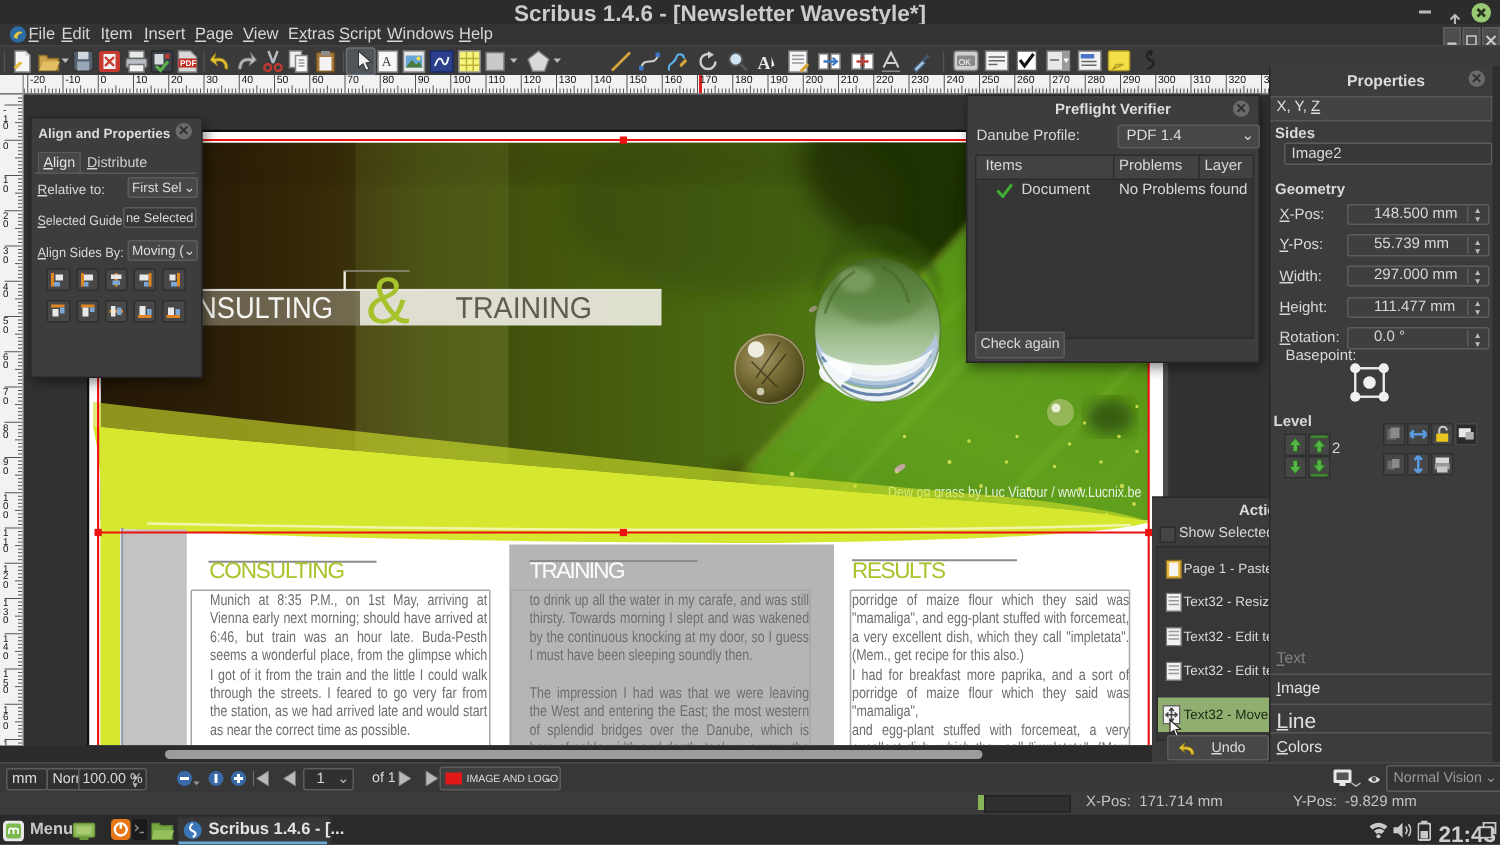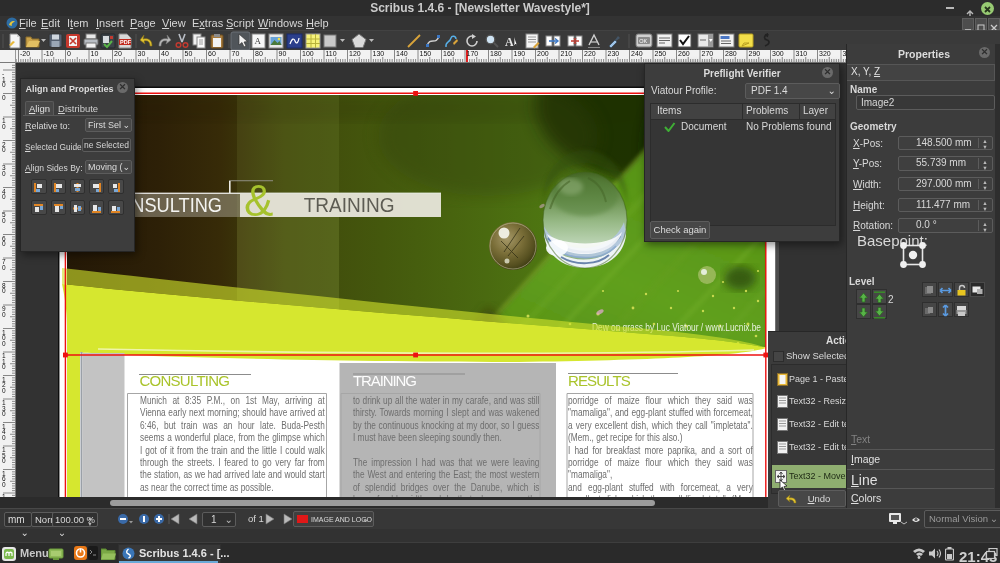--- a/index.html
+++ b/index.html
@@ -1,21 +1,21 @@
 <!DOCTYPE html>
 <html><head><meta charset="utf-8">
 <style>
   html,body{margin:0;padding:0;background:#2e2e2e;}
   #root{position:relative;width:1000px;height:563px;overflow:hidden;
     font-family:"Liberation Sans",sans-serif;background:#323232;}
   .abs{position:absolute;}
   .u{text-decoration:underline;}
   
   #titlebar{left:0;top:0;width:1000px;height:16px;background:#2c2c2c;}
-  #titletext{left:0;top:1px;width:960px;text-align:center;font-size:12px;font-weight:bold;color:#cbcbcb;}
+  #titletext{left:0;top:1px;width:960px;text-align:center;font-size:15px;font-weight:bold;color:#cbcbcb;}
   #menubar{left:0;top:16px;width:1000px;height:14px;background:#333333;}
   .mi{position:absolute;top:1px;font-size:11px;color:#d6d6d6;}
   #toolbar{left:0;top:30px;width:1000px;height:20px;background:#3a3a3a;border-top:1px solid #424242;}
   
   #hruler{left:0;top:50px;width:846px;height:12px;background:#f2f2f2;border-bottom:1px solid #7a7a7a;overflow:hidden;}
   #vruler{z-index:3;left:0;top:63px;width:15px;height:434px;background:#f2f2f2;border-right:1px solid #7a7a7a;overflow:hidden;}
   .rnum{position:absolute;font-size:7px;color:#111;}
   .vnum{position:absolute;left:2px;font-size:6.5px;color:#111;line-height:5.5px;}
   #corner{z-index:3;left:0;top:50px;width:15px;height:12px;background:#f2f2f2;border-right:1px solid #999;border-bottom:1px solid #7a7a7a;}
   
@@ -654,21 +654,21 @@
         </svg></div>
       <div class="abs" style="left:87.1px;top:120.5px;width:13.5px;height:13.5px;background:#484848;border:1px solid #2f2f2f;border-radius:2px"><svg width="13" height="13">
           <rect x="2" y="9" width="9" height="2" fill="#e08524"></rect>
           <rect x="3" y="4" width="4" height="5" fill="#e8e8e8"></rect>
           <rect x="8" y="5" width="3" height="4" fill="#7aa7d4"></rect>
         </svg></div>
   </div>
   <div class="dlg" id="predlg" style="left:644px;top:63px;width:194px;height:177px;">
     <div class="dtitle" style="top:4px">Preflight Verifier</div>
     <div class="closex" style="left:177px;top:3px">✕</div>
-    <span class="lbl" style="left:6px;top:21px">Viatour Profile:</span>
+    <span class="lbl" style="left:6px;top:21px">Danube Profile:</span>
     <div class="btn" style="left:100px;top:19px;width:88px;height:14px;line-height:14px;text-align:left;padding-left:5px">PDF 1.4<span style="float:right;margin-right:3px">⌄</span></div>
     <div class="abs" style="left:5px;top:39px;width:184px;height:121px;border:1px solid #2c2c2c;background:#353535">
       <div class="abs" style="left:0;top:0;width:184px;height:15px;background:#424242;border-bottom:1px solid #2c2c2c;">
         <span class="lbl" style="left:6px;top:1px">Items</span>
         <span class="lbl" style="left:95px;top:1px">Problems</span>
         <span class="lbl" style="left:152px;top:1px">Layer</span>
         <div class="abs" style="left:91px;top:0;width:1px;height:15px;background:#2c2c2c"></div>
         <div class="abs" style="left:148px;top:0;width:1px;height:15px;background:#2c2c2c"></div>
       </div>
       <svg class="abs" style="left:13px;top:18px" width="12" height="10">
@@ -732,21 +732,21 @@
           <path d="M11,9 C11,4 7,3.5 4,4 L5,1 L1,4.5 L5,8 L4,5.8 C7,5.5 9,6.5 9,9 Z" fill="#e3c430" stroke="#8a7417" stroke-width="0.5"></path>
         </svg>
       <span style="margin-left:14px"><span class="u">U</span>ndo</span></div>
   </div>
   <div class="abs" id="propspanel" style="left:846px;top:44px;width:154px;height:464px;background:#3c3c3c;border-left:1px solid #272727;">
     <div class="dtitle" style="top:4px;font-size:10.5px">Properties</div>
     <div class="closex" style="left:132px;top:3px">✕</div>
     <div class="abs" style="left:0;top:20px;width:147px;height:15px;background:#434343;border:1px solid #565656;border-left:none;font-size:10px;color:#e0e0e0;">
       <span style="position:absolute;left:4px;top:1px">X, Y, <span class="u">Z</span></span>
       </div>
-    <span class="lbl" style="left:3px;top:40px;font-weight:bold">Name</span>
+    <span class="lbl" style="left:3px;top:40px;font-weight:bold">Sides</span>
     <div class="fld" style="left:9px;top:51px;width:133px;height:13px;line-height:13px;padding-left:4px">Image2</div>
     <span class="lbl" style="left:3px;top:77px;font-weight:bold">Geometry</span>
     <span class="lbl" style="left:6px;top:93.5px"><span class="u">X</span>-Pos:</span>
       <div class="fld" style="left:51px;top:91.5px;width:93px;height:12.5px;line-height:12.5px;background:#3f3f3f"><span style="margin-left:17px">148.500 mm</span><div class="spinner">
           <div style="margin-top:0.5px">▲</div>
           <div>▼</div>
         </div></div>
     <span class="lbl" style="left:6px;top:114px"><span class="u">Y</span>-Pos:</span>
       <div class="fld" style="left:51px;top:112px;width:93px;height:12.5px;line-height:12.5px;background:#3f3f3f"><span style="margin-left:17px">55.739 mm</span><div class="spinner">
           <div style="margin-top:0.5px">▲</div>
@@ -760,21 +760,21 @@
     <span class="lbl" style="left:6px;top:155.5px"><span class="u">H</span>eight:</span>
       <div class="fld" style="left:51px;top:153.5px;width:93px;height:12.5px;line-height:12.5px;background:#3f3f3f"><span style="margin-left:17px">111.477 mm</span><div class="spinner">
           <div style="margin-top:0.5px">▲</div>
           <div>▼</div>
         </div></div>
     <span class="lbl" style="left:6px;top:176px"><span class="u">R</span>otation:</span>
       <div class="fld" style="left:51px;top:174px;width:93px;height:12.5px;line-height:12.5px;background:#3f3f3f"><span style="margin-left:17px">0.0 °</span><div class="spinner">
           <div style="margin-top:0.5px">▲</div>
           <div>▼</div>
         </div></div>
-    <span class="lbl" style="left:10px;top:188px;font-size:15px">Basepoint:</span>
+    <span class="lbl" style="left:10px;top:188px;font-size:10px">Basepoint:</span>
     <svg class="abs" style="left:52px;top:197px" width="28" height="28">
       <rect x="4.5" y="4.5" width="19" height="19" fill="none" stroke="#e8e8e8" stroke-width="1.6"></rect>
       <g fill="#f0f0f0">
           <circle cx="4.5" cy="4.5" r="3.4"></circle>
           <circle cx="23.5" cy="4.5" r="3.4"></circle>
           <circle cx="4.5" cy="23.5" r="3.4"></circle>
           <circle cx="23.5" cy="23.5" r="3.4"></circle>
           <circle cx="14" cy="14" r="4.2"></circle>
         </g>
     </svg>
@@ -872,20 +872,26 @@
       <rect x="1" y="1" width="12" height="9" rx="1" fill="#e8e8e8"></rect>
           <rect x="3" y="3" width="8" height="5" fill="#555"></rect>
           <rect x="5" y="10" width="4" height="2" fill="#e8e8e8"></rect>
           <path d="M13,10 l3,2 3,-2" stroke="#bbb" fill="none"></path>
       <path d="M24,8 q4,-5 8,0 q-4,4 -8,0 z" fill="#e8e8e8"></path>
           <circle cx="28" cy="7.5" r="1.6" fill="#555"></circle>
         </svg>
     <div class="btn" style="left:924px;top:1px;width:72px;height:16px;line-height:16px;background:#343434;text-align:left;padding-left:4px;color:#9a9a9a;font-size:9.5px">Normal Vision<span style="float:right;margin-right:3px">⌄</span></div>
   </path>
     </div>
+  <div class="abs" id="posbar">
+    <div class="abs" style="left:652px;top:2px;width:4px;height:10px;background:#8ab45a"></div>
+    <div class="abs" style="left:656px;top:2px;width:56px;height:10px;background:#2f2f2f;border:1px solid #232323"></div>
+    <span class="lbl" style="left:724px;top:1px;color:#c4c4c4">X-Pos:&nbsp;&nbsp;171.714 mm</span>
+    <span class="lbl" style="left:862px;top:1px;color:#c4c4c4">Y-Pos:&nbsp;&nbsp;-9.829 mm</span>
+  </div>
   <div class="abs" id="taskbar">
     <svg class="abs" style="left:2px;top:4px" width="14" height="14">
         <rect width="14" height="14" rx="3" fill="#e8e8e8"></rect>
         <rect x="2" y="2" width="10" height="10" rx="2" fill="#7cb94e"></rect>
         <path d="M4,9 v-3 m0,0 q1.5,-1.5 3,0 m0,3 v-3 m0,0 q1.5,-1.5 3,0 v3" stroke="#fff" stroke-width="1.2" fill="none"></path>
       </svg>
     <span class="abs" style="left:20px;top:4px;font-size:11px;font-weight:bold;color:#c9c9c9">Menu</span>
     <svg class="abs" style="left:48px;top:4px" width="16" height="14">
         <rect x="1" y="2" width="14" height="9" rx="1" fill="#8fba58" stroke="#6a9a3a"></rect>
         <rect x="3" y="4" width="10" height="5" fill="#a8cc70"></rect>

